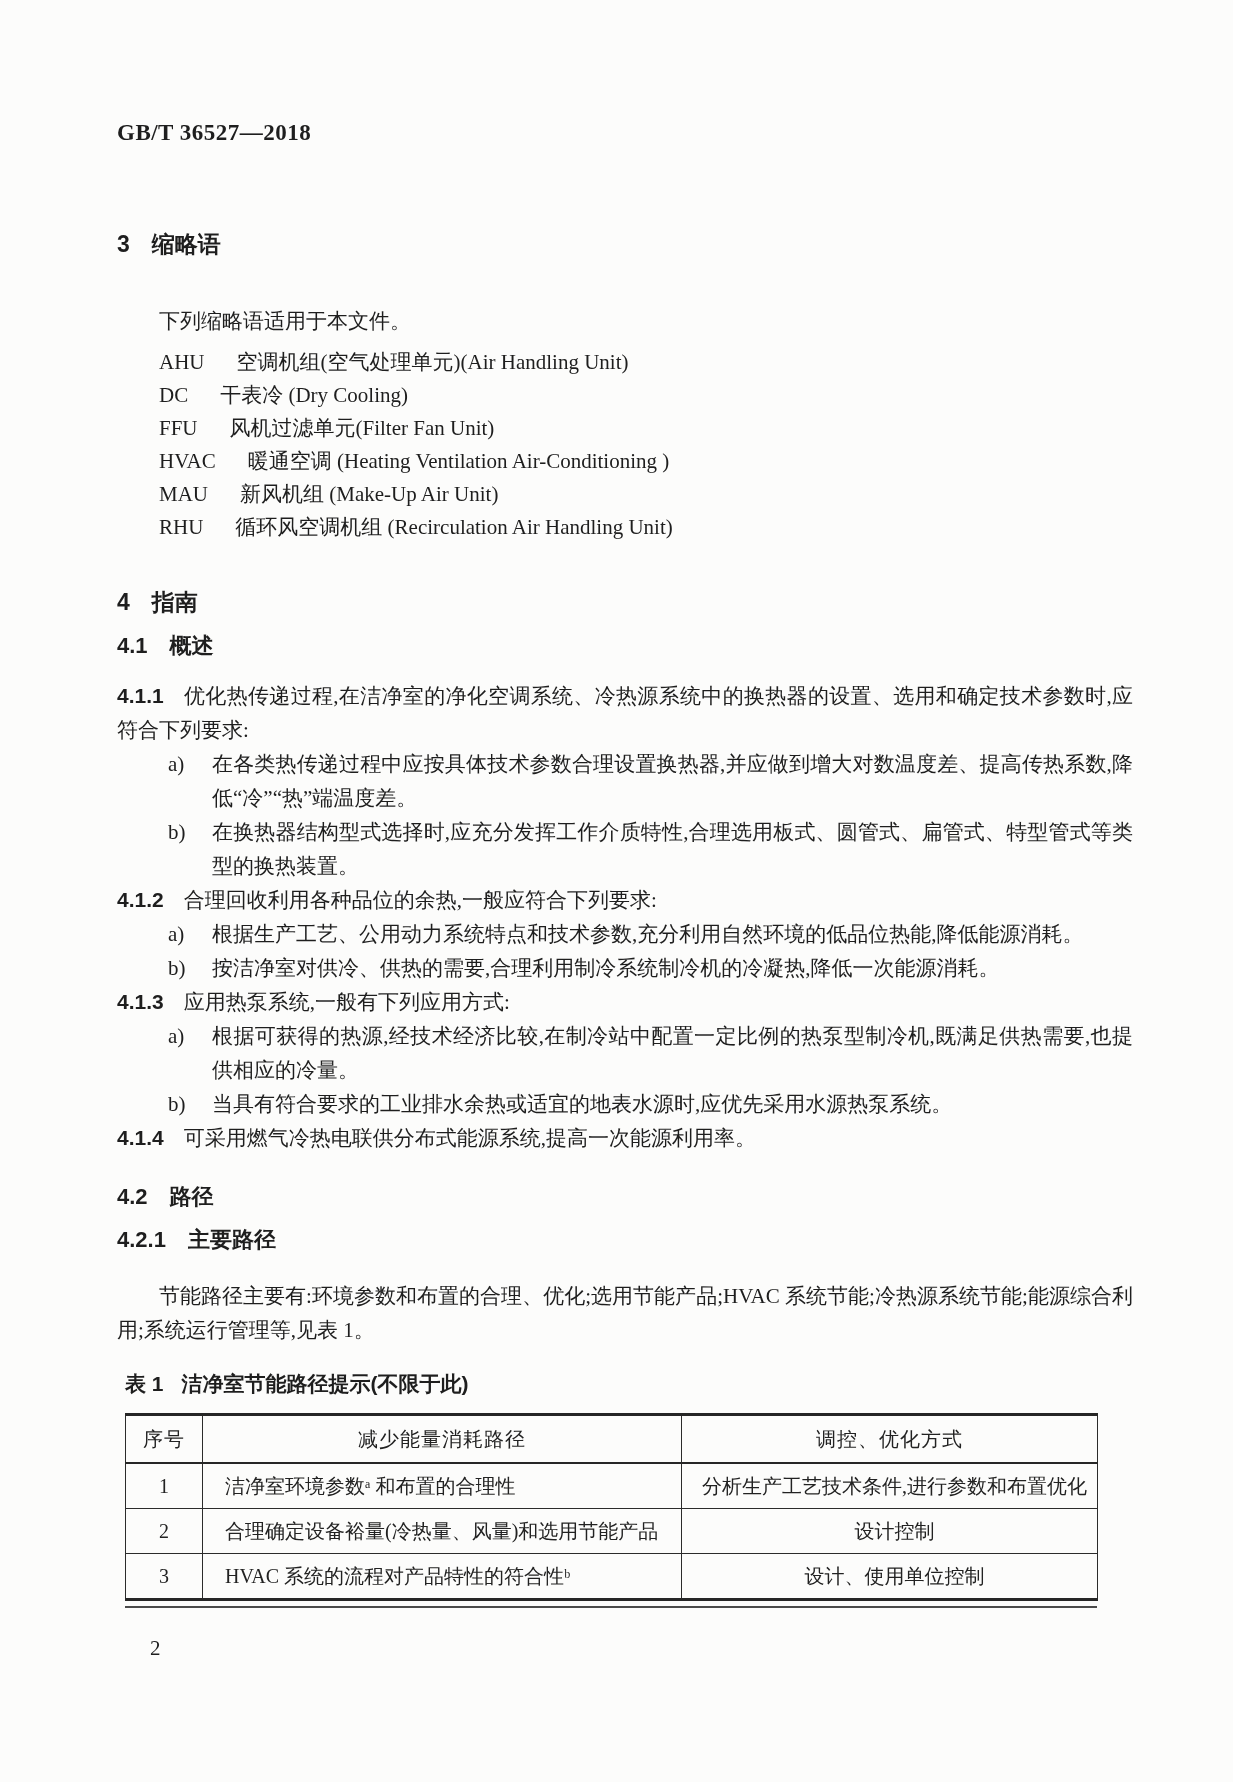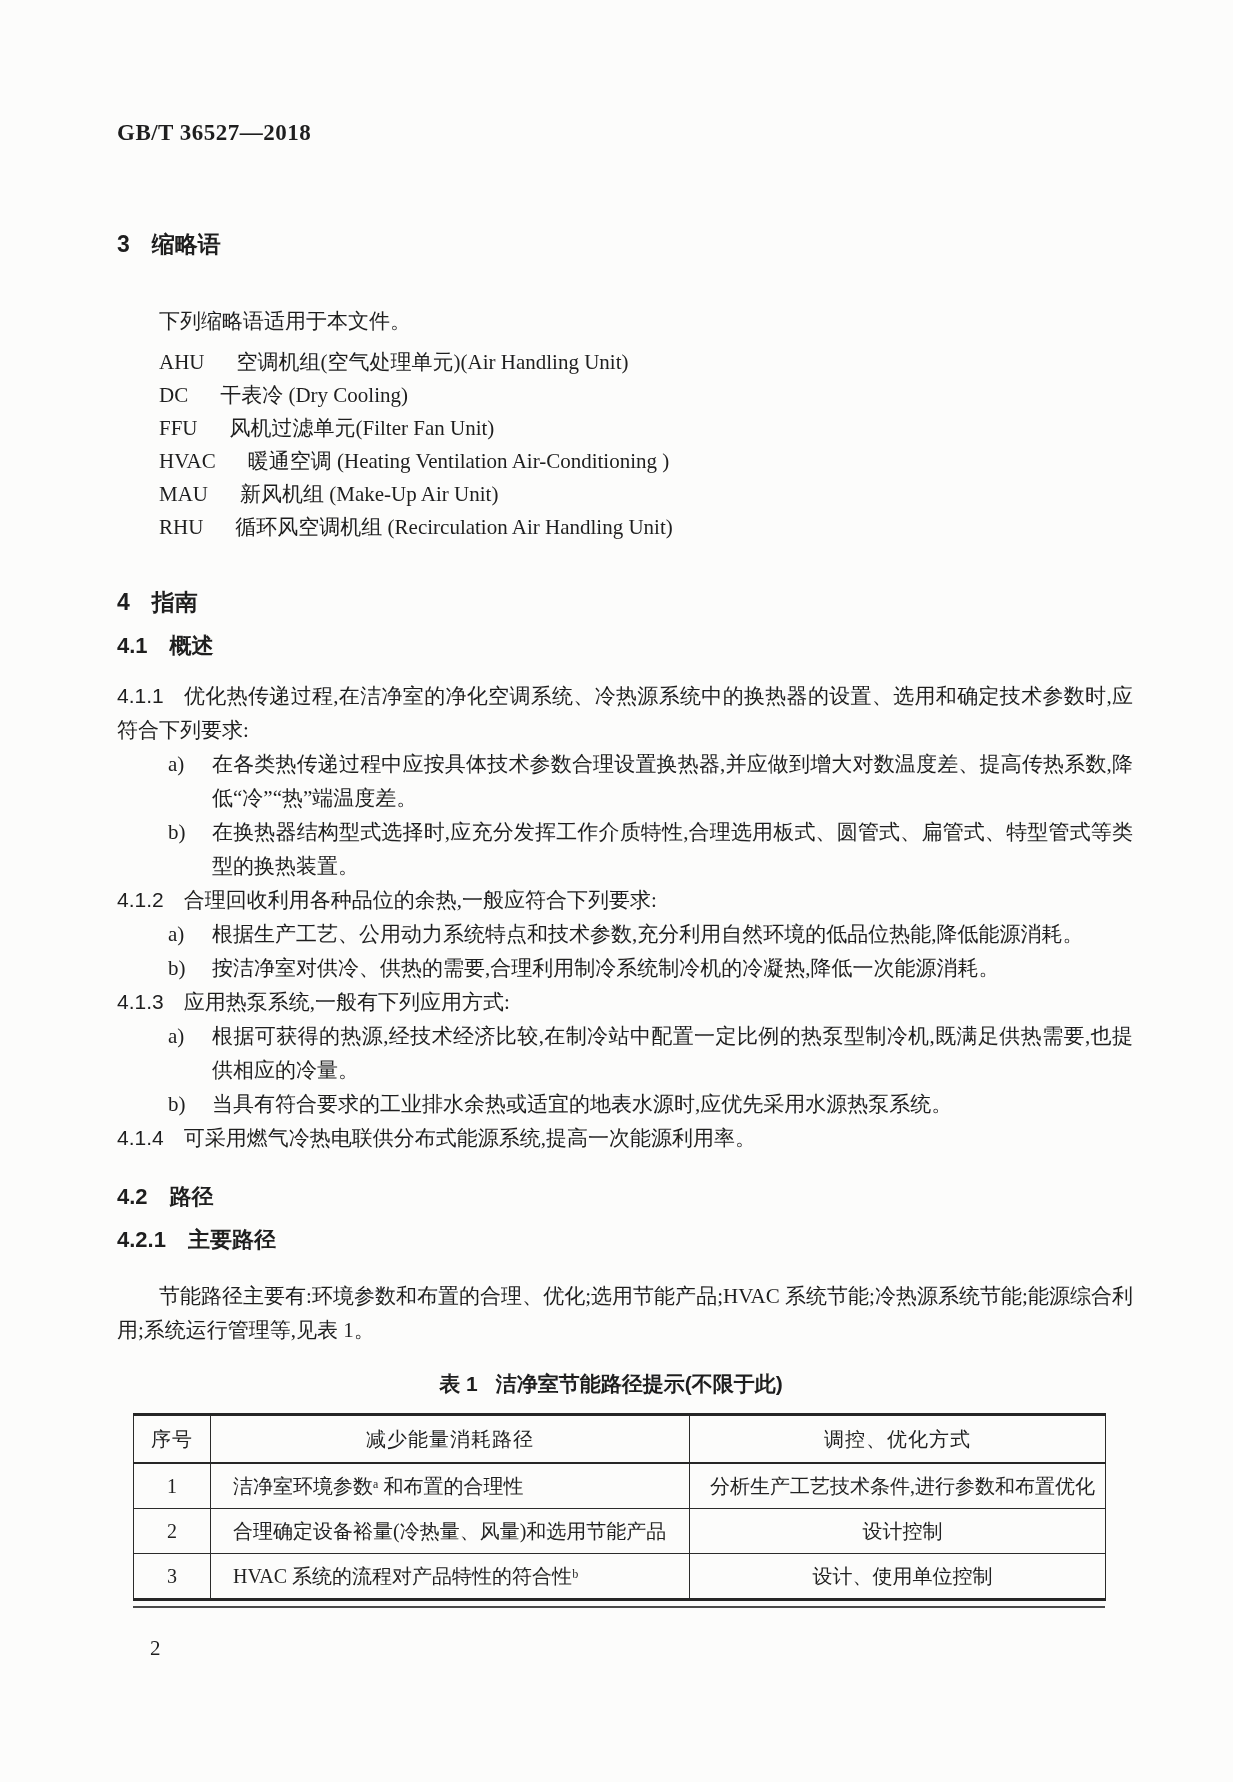--- a/index.html
+++ b/index.html
@@ -60,40 +60,40 @@
   .sec4-h { margin-top: 44px; }
   .s41-h { margin-top: 16px; }
   .clauses { margin-top: 20px; }
   .clause {
     font-size: 21px;
     line-height: 34px;
     text-align: justify;
   }
   .cnum {
     font-family: "Liberation Sans", "DejaVu Sans", sans-serif;
-    font-weight: normal;
+    font-weight: bold;
     margin-right: 20px;
   }
   .sub {
     position: relative;
     padding-left: 95px;
     font-size: 21px;
     line-height: 34px;
     text-align: justify;
   }
   .slabel { position: absolute; left: 51px; top: 0; }
   .s42-h { margin-top: 28px; }
   .s421-h { margin-top: 16px; }
   
-  .table-wrap { margin-top: 16px; margin-left: 16px; width: 972px; }
+  .table-wrap { margin-top: 16px; margin-left: 8px; width: 972px; }
   .tbl-caption {
     margin-top: 24px;
     margin-left: 8px;
     width: 972px;
-    text-align: center;
+    text-align: left;
     font-family: "Liberation Sans", "DejaVu Sans", sans-serif;
     font-weight: bold;
     font-size: 21px;
     line-height: 26px;
   }
   .cap-label { margin-right: 18px; }
   table {
     width: 972px;
     border-collapse: collapse;
     table-layout: fixed;

